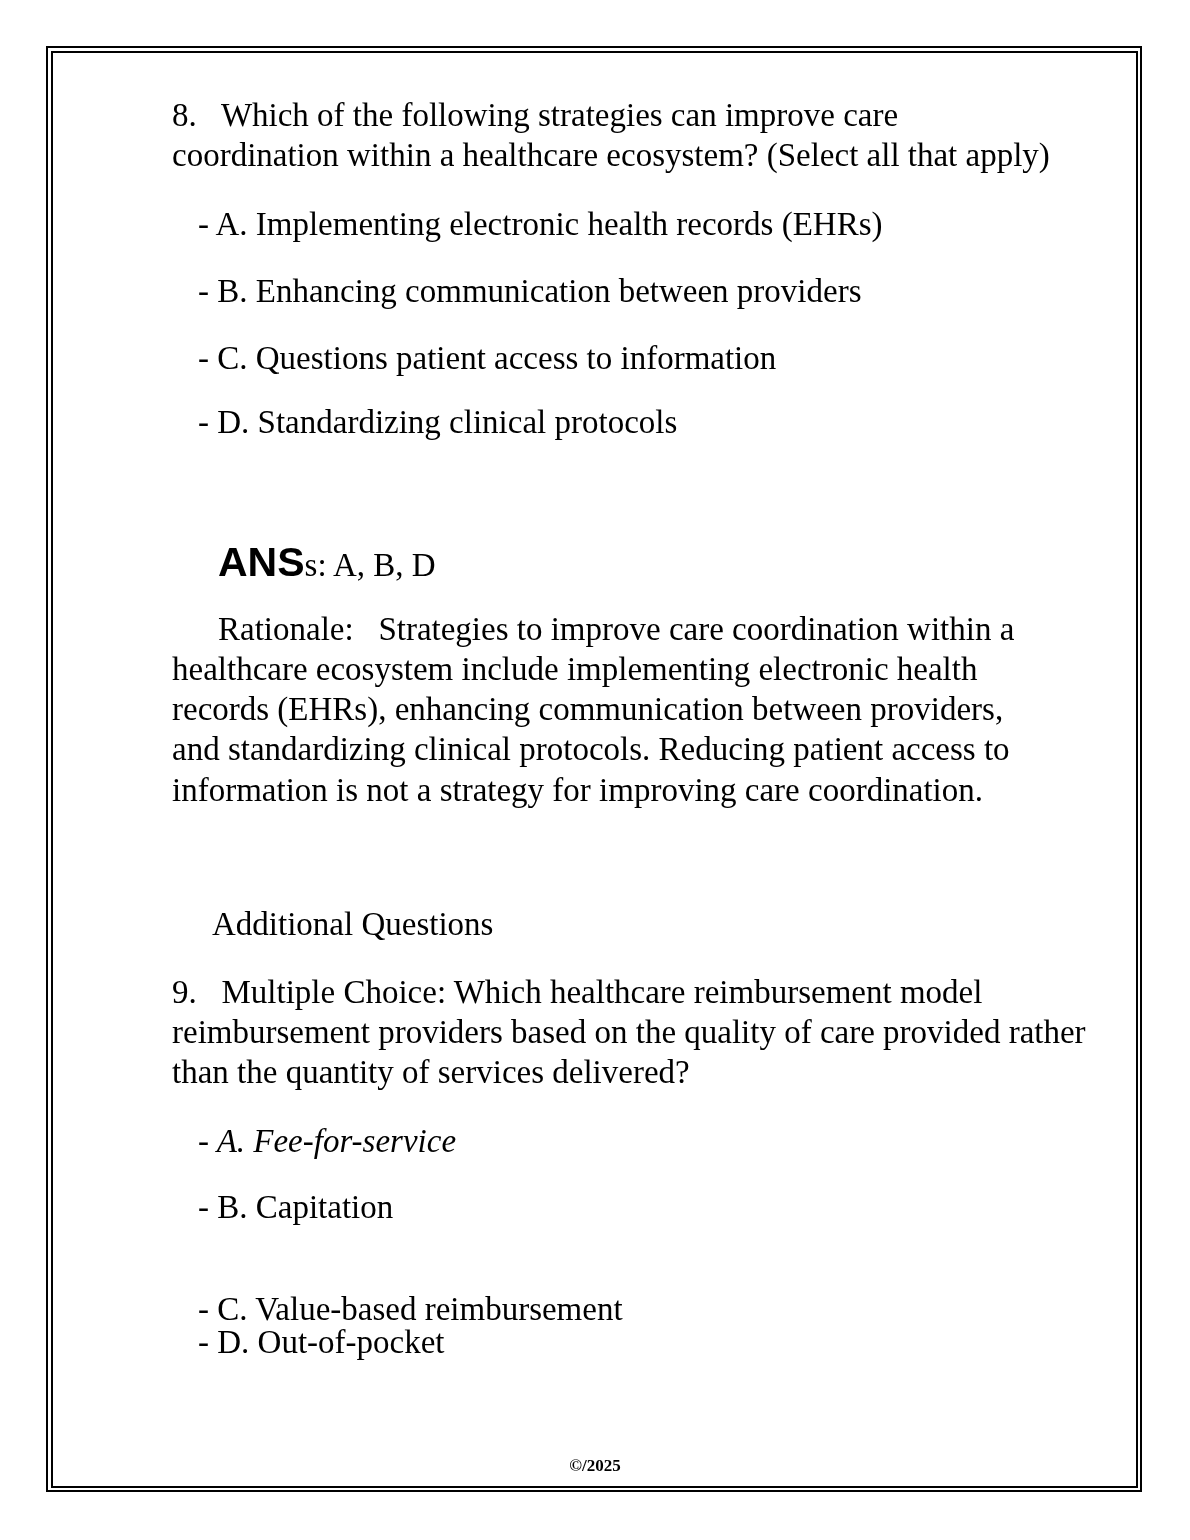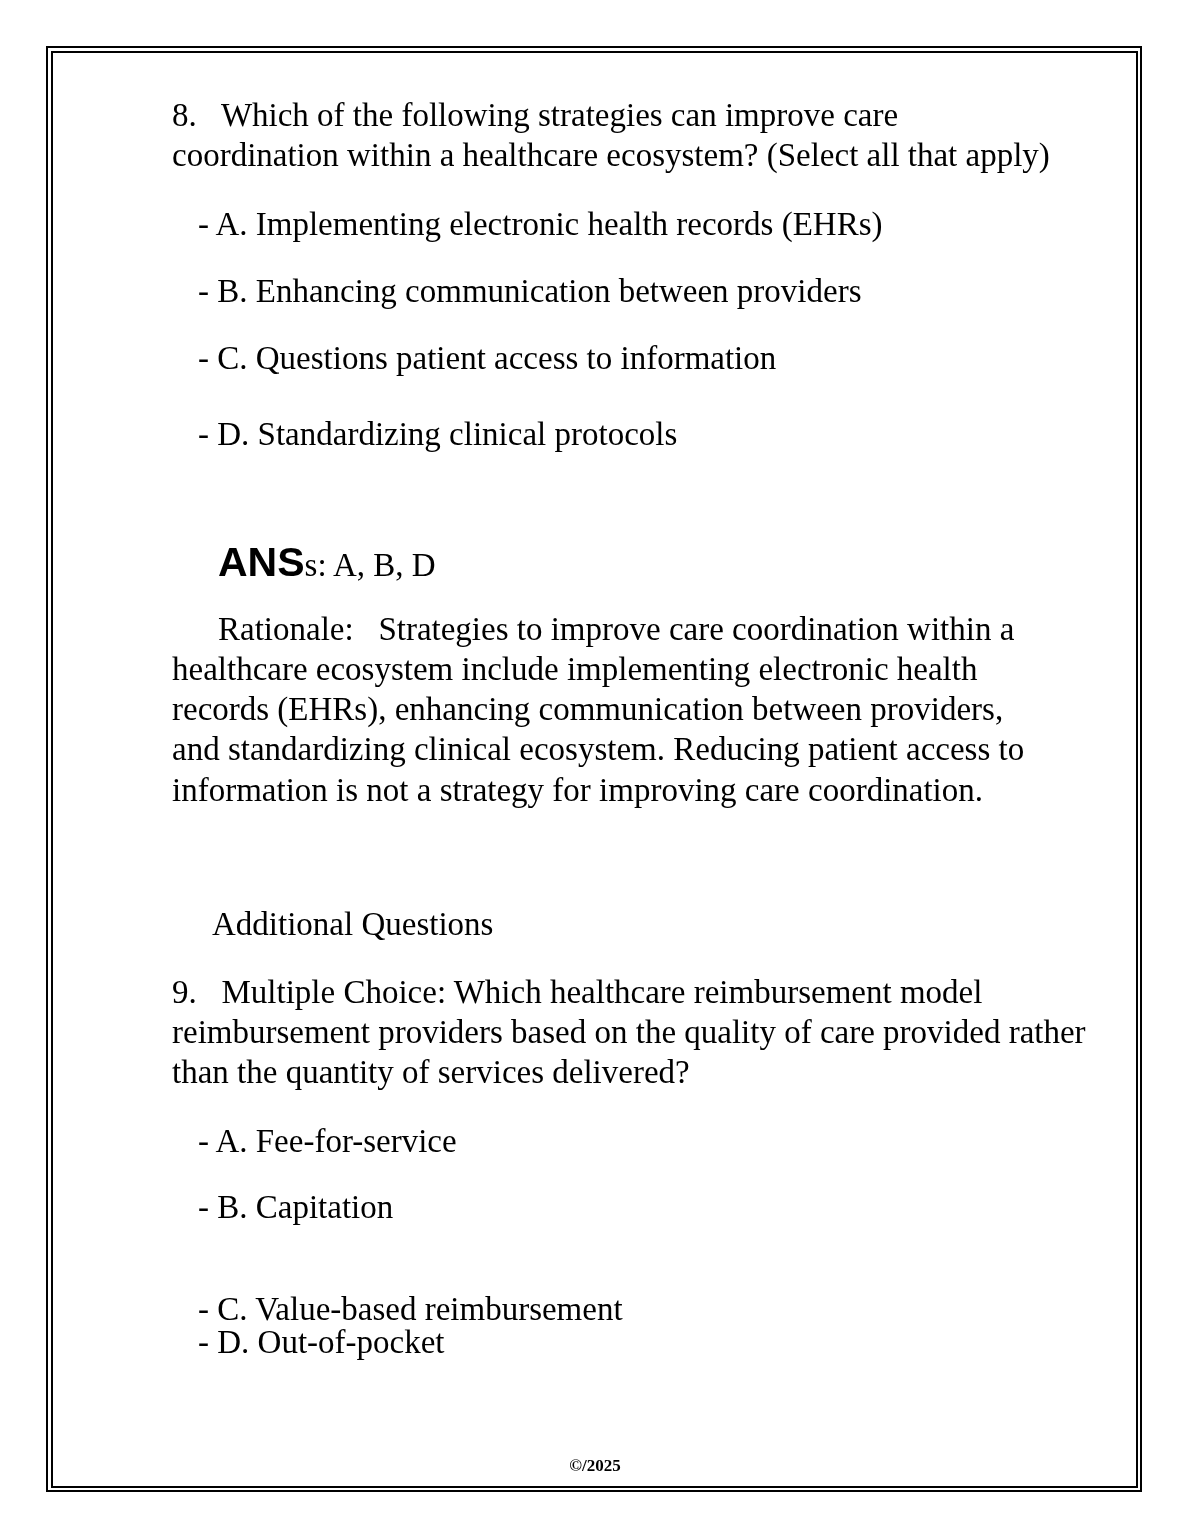--- a/index.html
+++ b/index.html
@@ -38,37 +38,37 @@
 <div class="border-mid-rb"></div>
 <div class="border-inner"></div>
 
 <div>
   <div class="line" style="left:130px; top:95px;"><span>8.</span><span>   </span><span>Which of the following strategies can improve care</span></div>
   <div class="line" style="left:130px; top:135px;">coordination within a healthcare ecosystem? (Select all that apply)</div>
 
   <div class="line" style="left:156px; top:204px;">- A. Implementing electronic health records (EHRs)</div>
   <div class="line" style="left:156px; top:271px;">- B. Enhancing communication between providers</div>
   <div class="line" style="left:156px; top:338px;">- C. Questions patient access to information</div>
-  <div class="line" style="left:156px; top:414px;">- D. Standardizing clinical protocols</div>
+  <div class="line" style="left:156px; top:402px;">- D. Standardizing clinical protocols</div>
 
   <div class="line" style="left:176px; top:542px;"><span class="ans-bold">ANS</span><span>s: A, B, D</span></div>
 
   <div class="line" style="left:176px; top:609px;">Rationale:   Strategies to improve care coordination within a</div>
   <div class="line" style="left:130px; top:649px;">healthcare ecosystem include implementing electronic health</div>
   <div class="line" style="left:130px; top:689px;">records (EHRs), enhancing communication between providers,</div>
-  <div class="line" style="left:130px; top:729px;">and standardizing clinical ecosystem. Reducing patient access to</div>
+  <div class="line" style="left:130px; top:729px;">and standardizing clinical protocols. Reducing patient access to</div>
   <div class="line" style="left:130px; top:770px;">information is not a strategy for improving care coordination.</div>
 </div>
 
 <div class="line" style="left:170px; top:904px;">Additional Questions</div>
 
 <div>
   <div class="line" style="left:130px; top:972px;"><span>9.</span><span>   </span><span>Multiple Choice: Which healthcare reimbursement model</span></div>
   <div class="line" style="left:130px; top:1012px;">reimbursement providers based on the quality of care provided rather</div>
   <div class="line" style="left:130px; top:1052px;">than the quantity of services delivered?</div>
 
-  <div class="line" style="left:156px; top:1121px;">- A. Fee-for-service</div>
+  <div class="line" style="left:156px; top:1121px;font-style:italic;">- A. Fee-for-service</div>
   <div class="line" style="left:156px; top:1187px;">- B. Capitation</div>
   <div class="line" style="left:156px; top:1289px;">- C. Value-based reimbursement</div>
   <div class="line" style="left:156px; top:1322px;">- D. Out-of-pocket</div>
 </div>
 
 <div class="footer">©/2025</div>
 
 </body></html>

